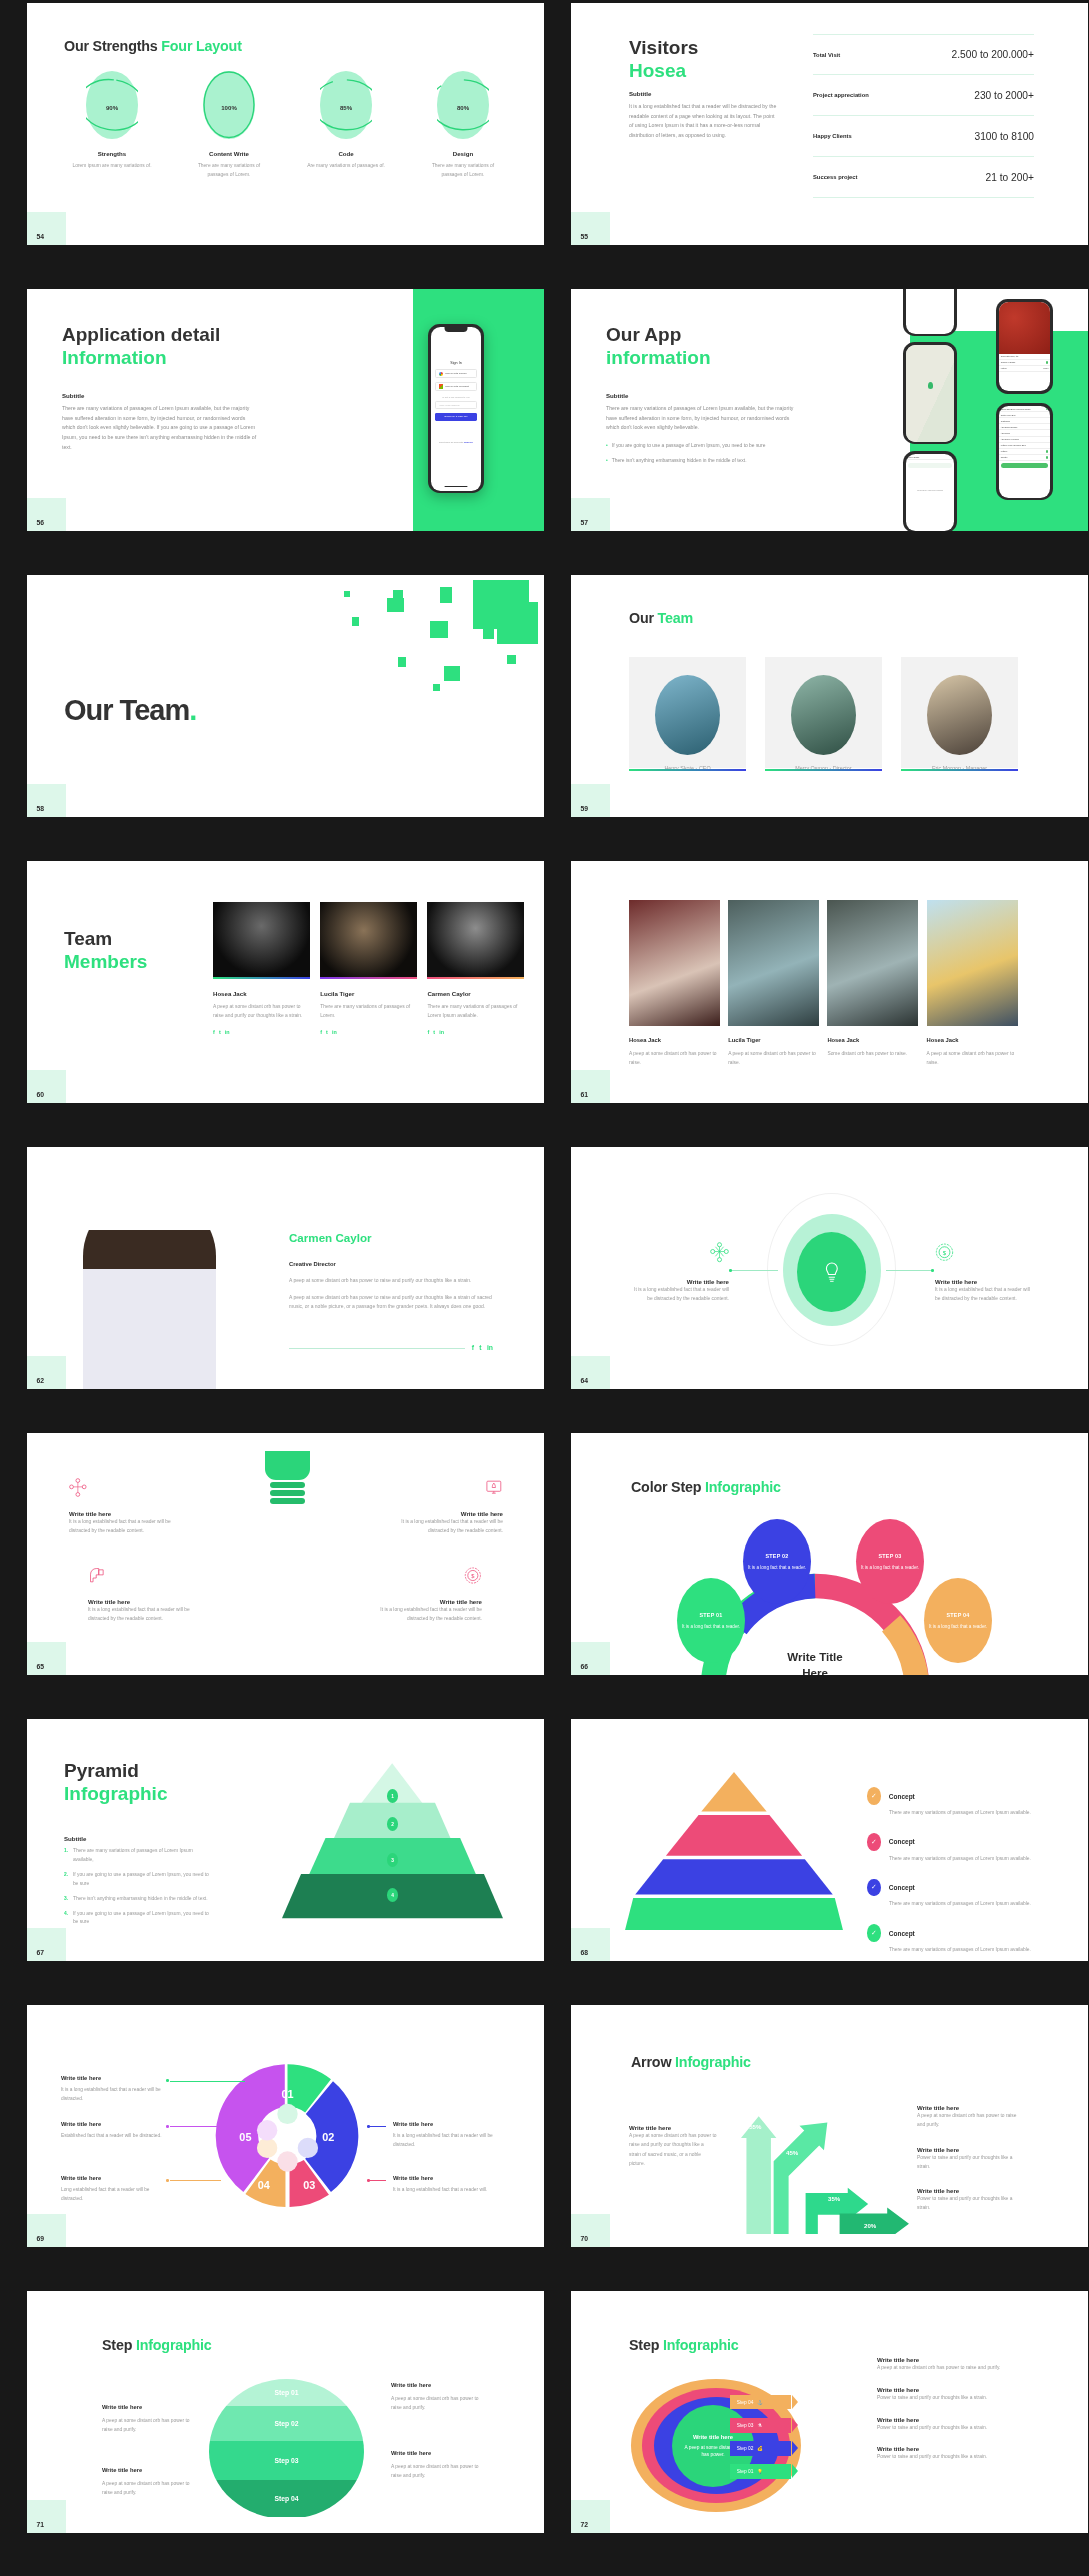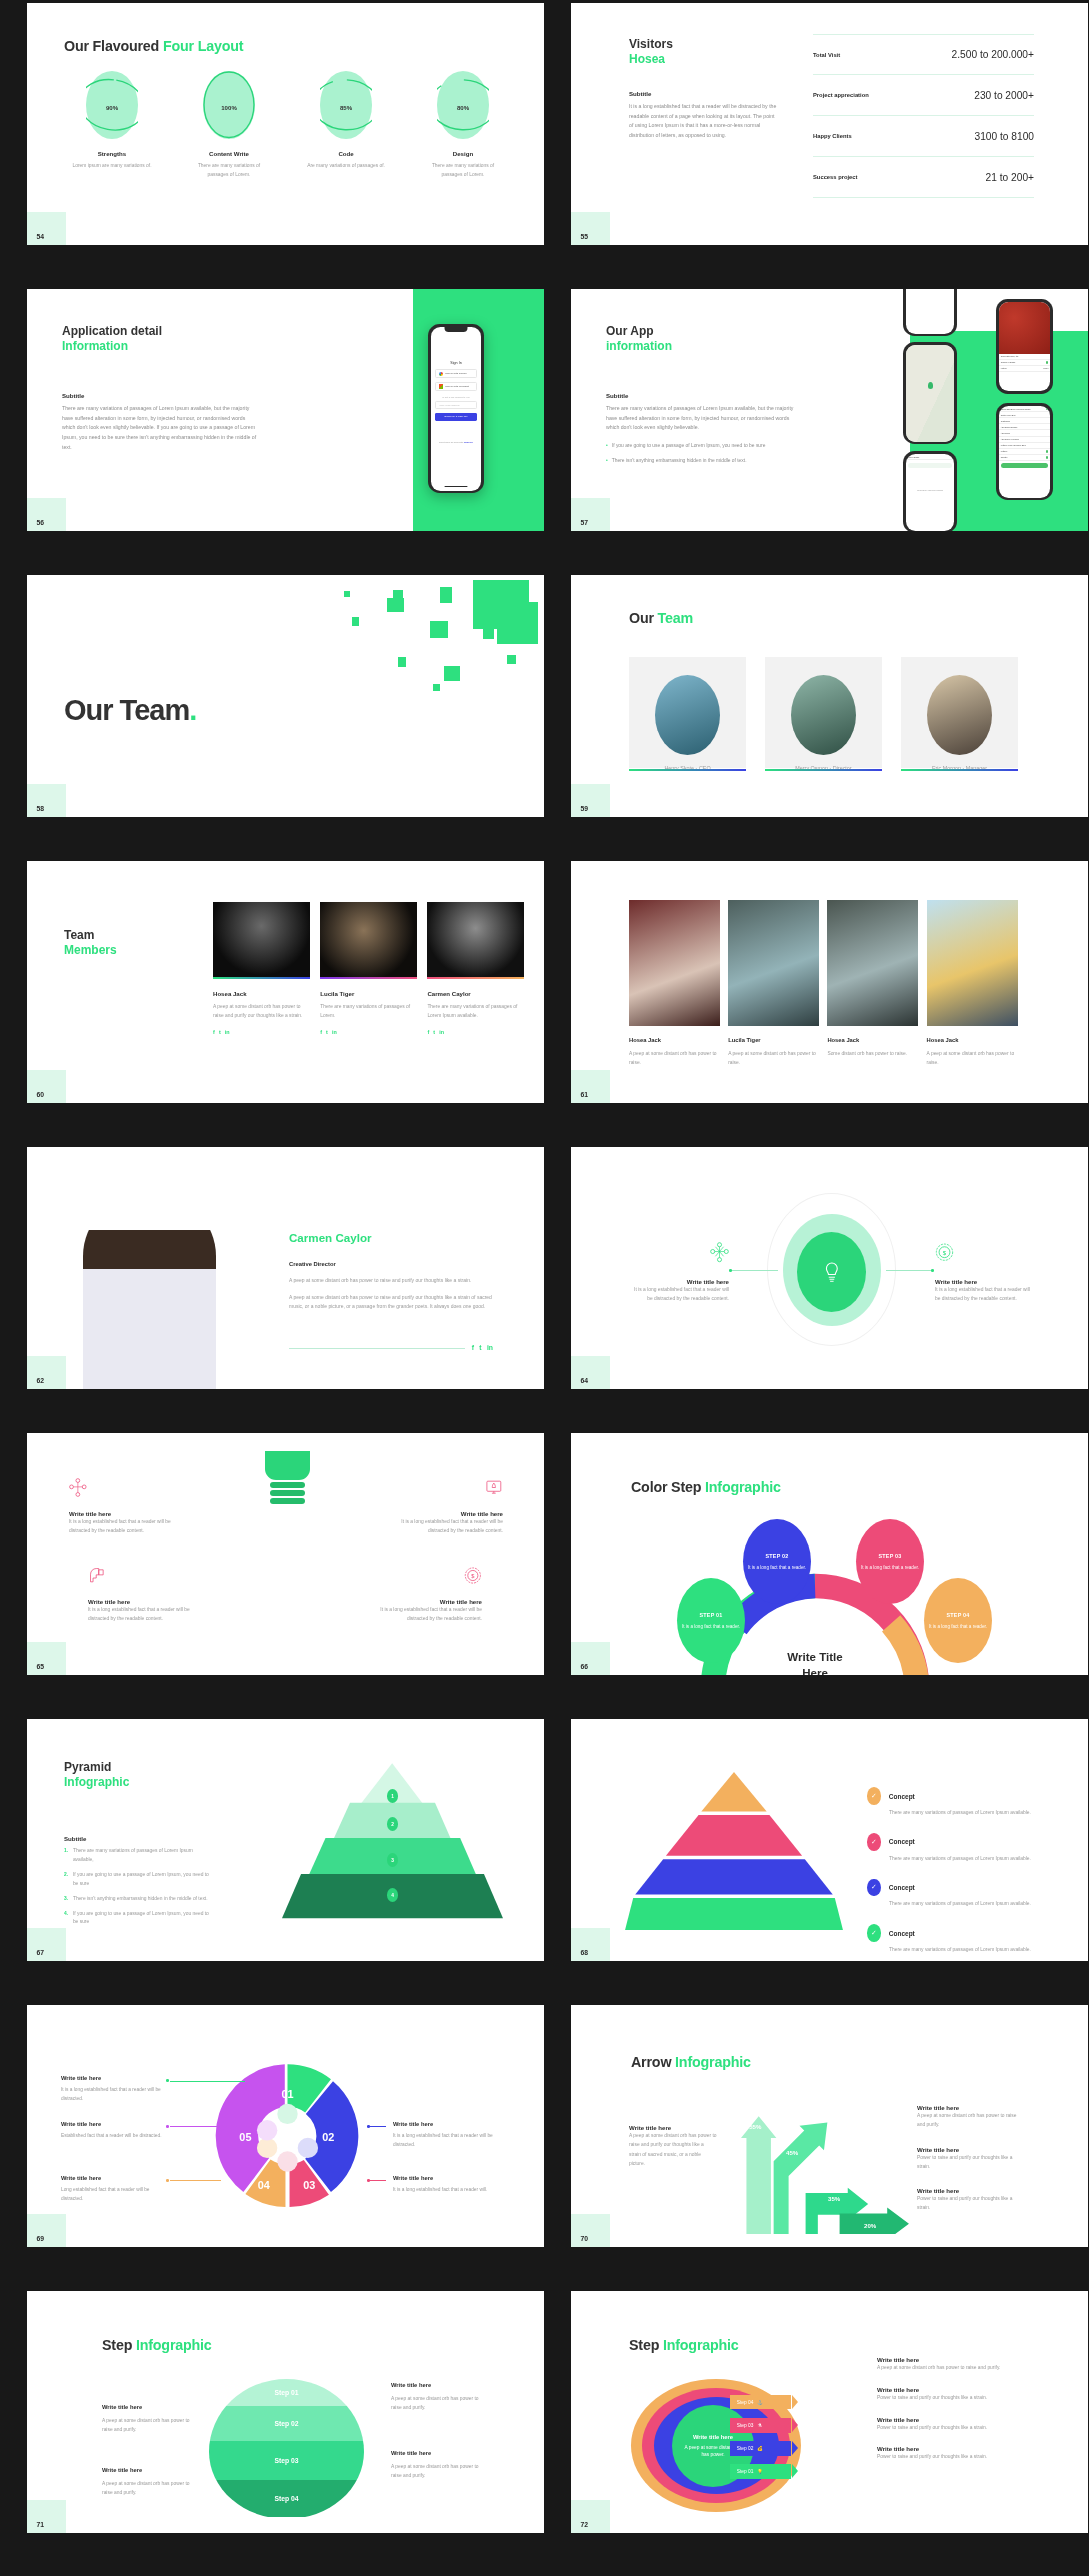--- a/index.html
+++ b/index.html
@@ -26,21 +26,21 @@
     position:absolute; left:0; bottom:0;
     width:39px; height:33px;
     background:#ddf7ea;
     display:flex; align-items:flex-end; justify-content:flex-start;
     padding:0 0 5.4px 9.5px;
     font-size:6.8px; font-weight:bold; color:#2b2b2b;
     z-index:20;
   }
   .ttl { font-size:14.3px; font-weight:bold; color:#333; letter-spacing:-0.2px; line-height:1.18; }
   .ttl .g { color:#2ee07f; }
-  .ttl2 { font-size:12px; font-weight:bold; color:#333; line-height:1.2; }
+  .ttl2 { font-size:19px; font-weight:bold; color:#333; line-height:1.2; }
   .ttl2 .g { color:#2ee07f; display:block; }
   .subh { font-size:6.1px; font-weight:bold; color:#2b2b2b; margin-bottom:4.8px; }
   .body { font-size:5.2px; color:#8d8d8d; line-height:1.85; }
   .wt { font-size:6.1px; font-weight:bold; color:#2b2b2b; }
   .wb { font-size:4.9px; color:#9a9a9a; line-height:1.85; }
 
   
   .s54 .head { position:absolute; left:37px; top:35px; }
   .s54 .row { position:absolute; left:34px; top:68px; width:453px; display:flex; justify-content:space-between; }
   .s54 .item { width:102px; text-align:center; }
@@ -225,21 +225,21 @@
   .s72 .R { position:absolute; left:306px; top:65px; width:146px; }
   .s72 .R .g { margin-bottom:13.6px; }
 </style>
 </head>
 <body>
 
 <div class="deck">
 
   <div class="slide s54">
     <div class="head">
-      <div class="ttl"><span>Our Flavoured </span><span class="g">Four Layout</span></div>
+      <div class="ttl"><span>Our Strengths </span><span class="g">Four Layout</span></div>
     </div>
     <div class="row">
       <div class="item">
         <div class="ring">
           <svg viewBox="0 0 77 100">
               <ellipse cx="38.5" cy="50" rx="37" ry="48.5" fill="none" stroke="#2bd57a" stroke-width="2" stroke-dasharray="265 292" transform="rotate(-80 38.5 50)"></ellipse>
             </svg>
           <div class="pct"><span>90</span><span>%</span></div>
         </div>
         <div class="nm">Strengths</div>

